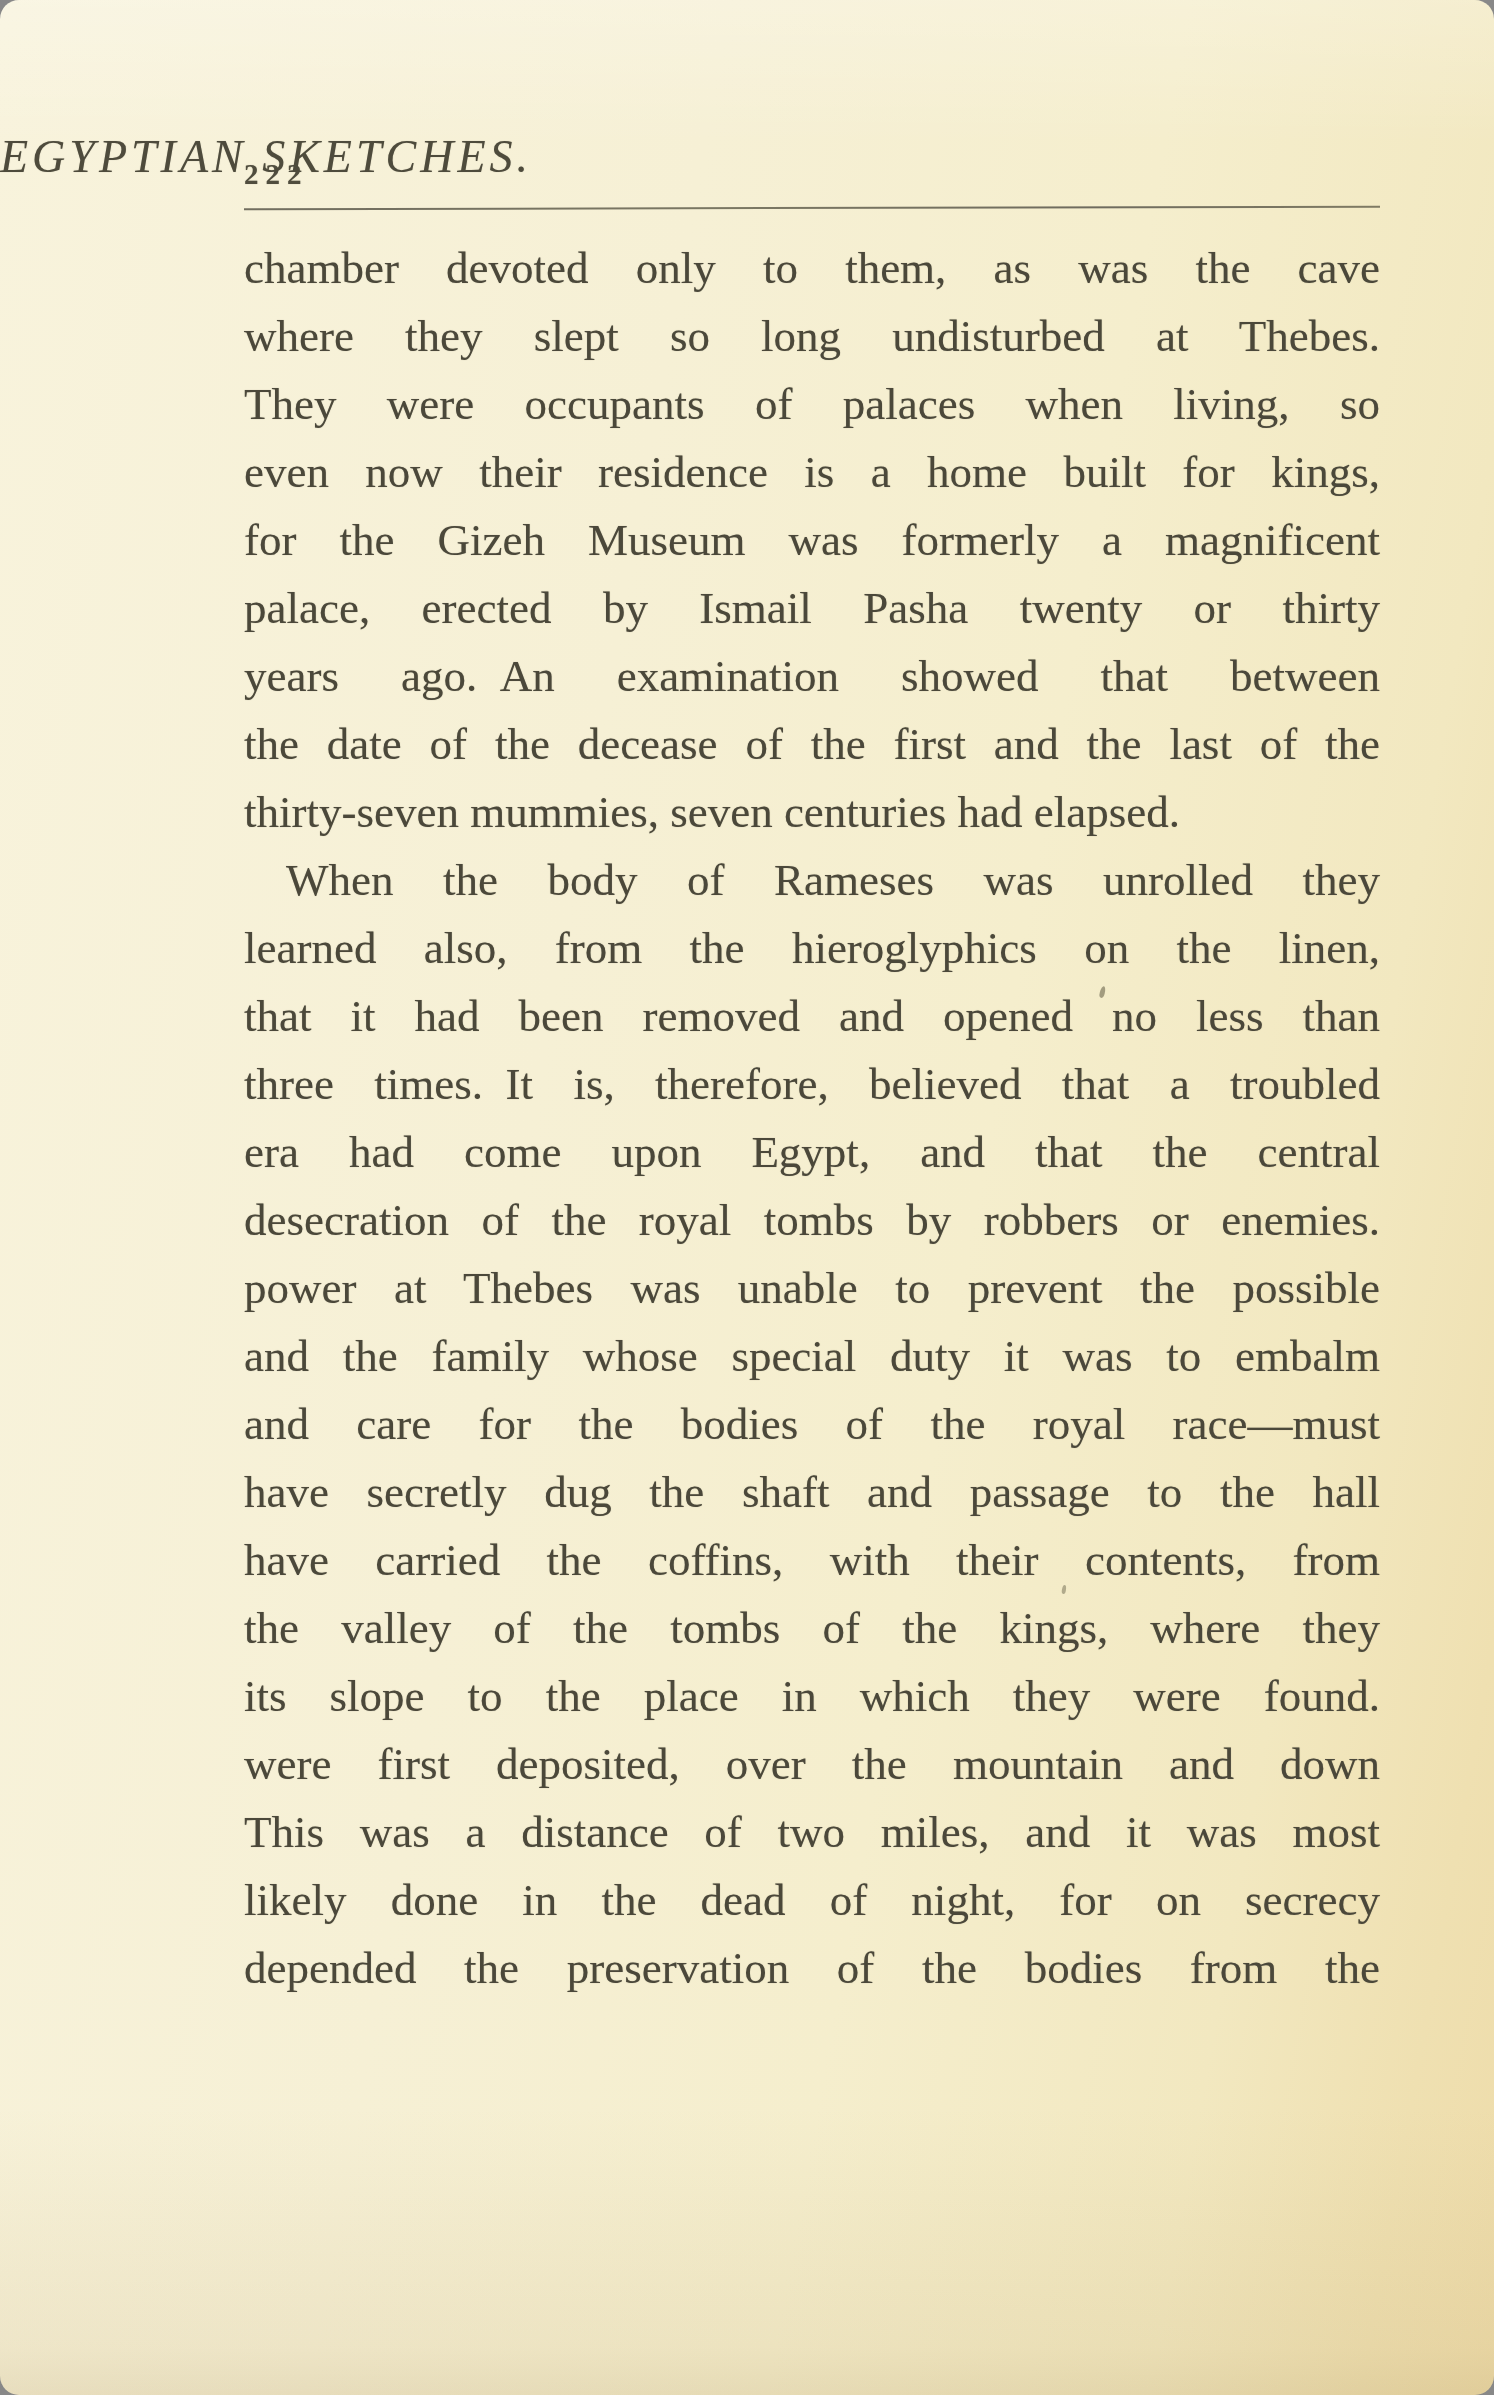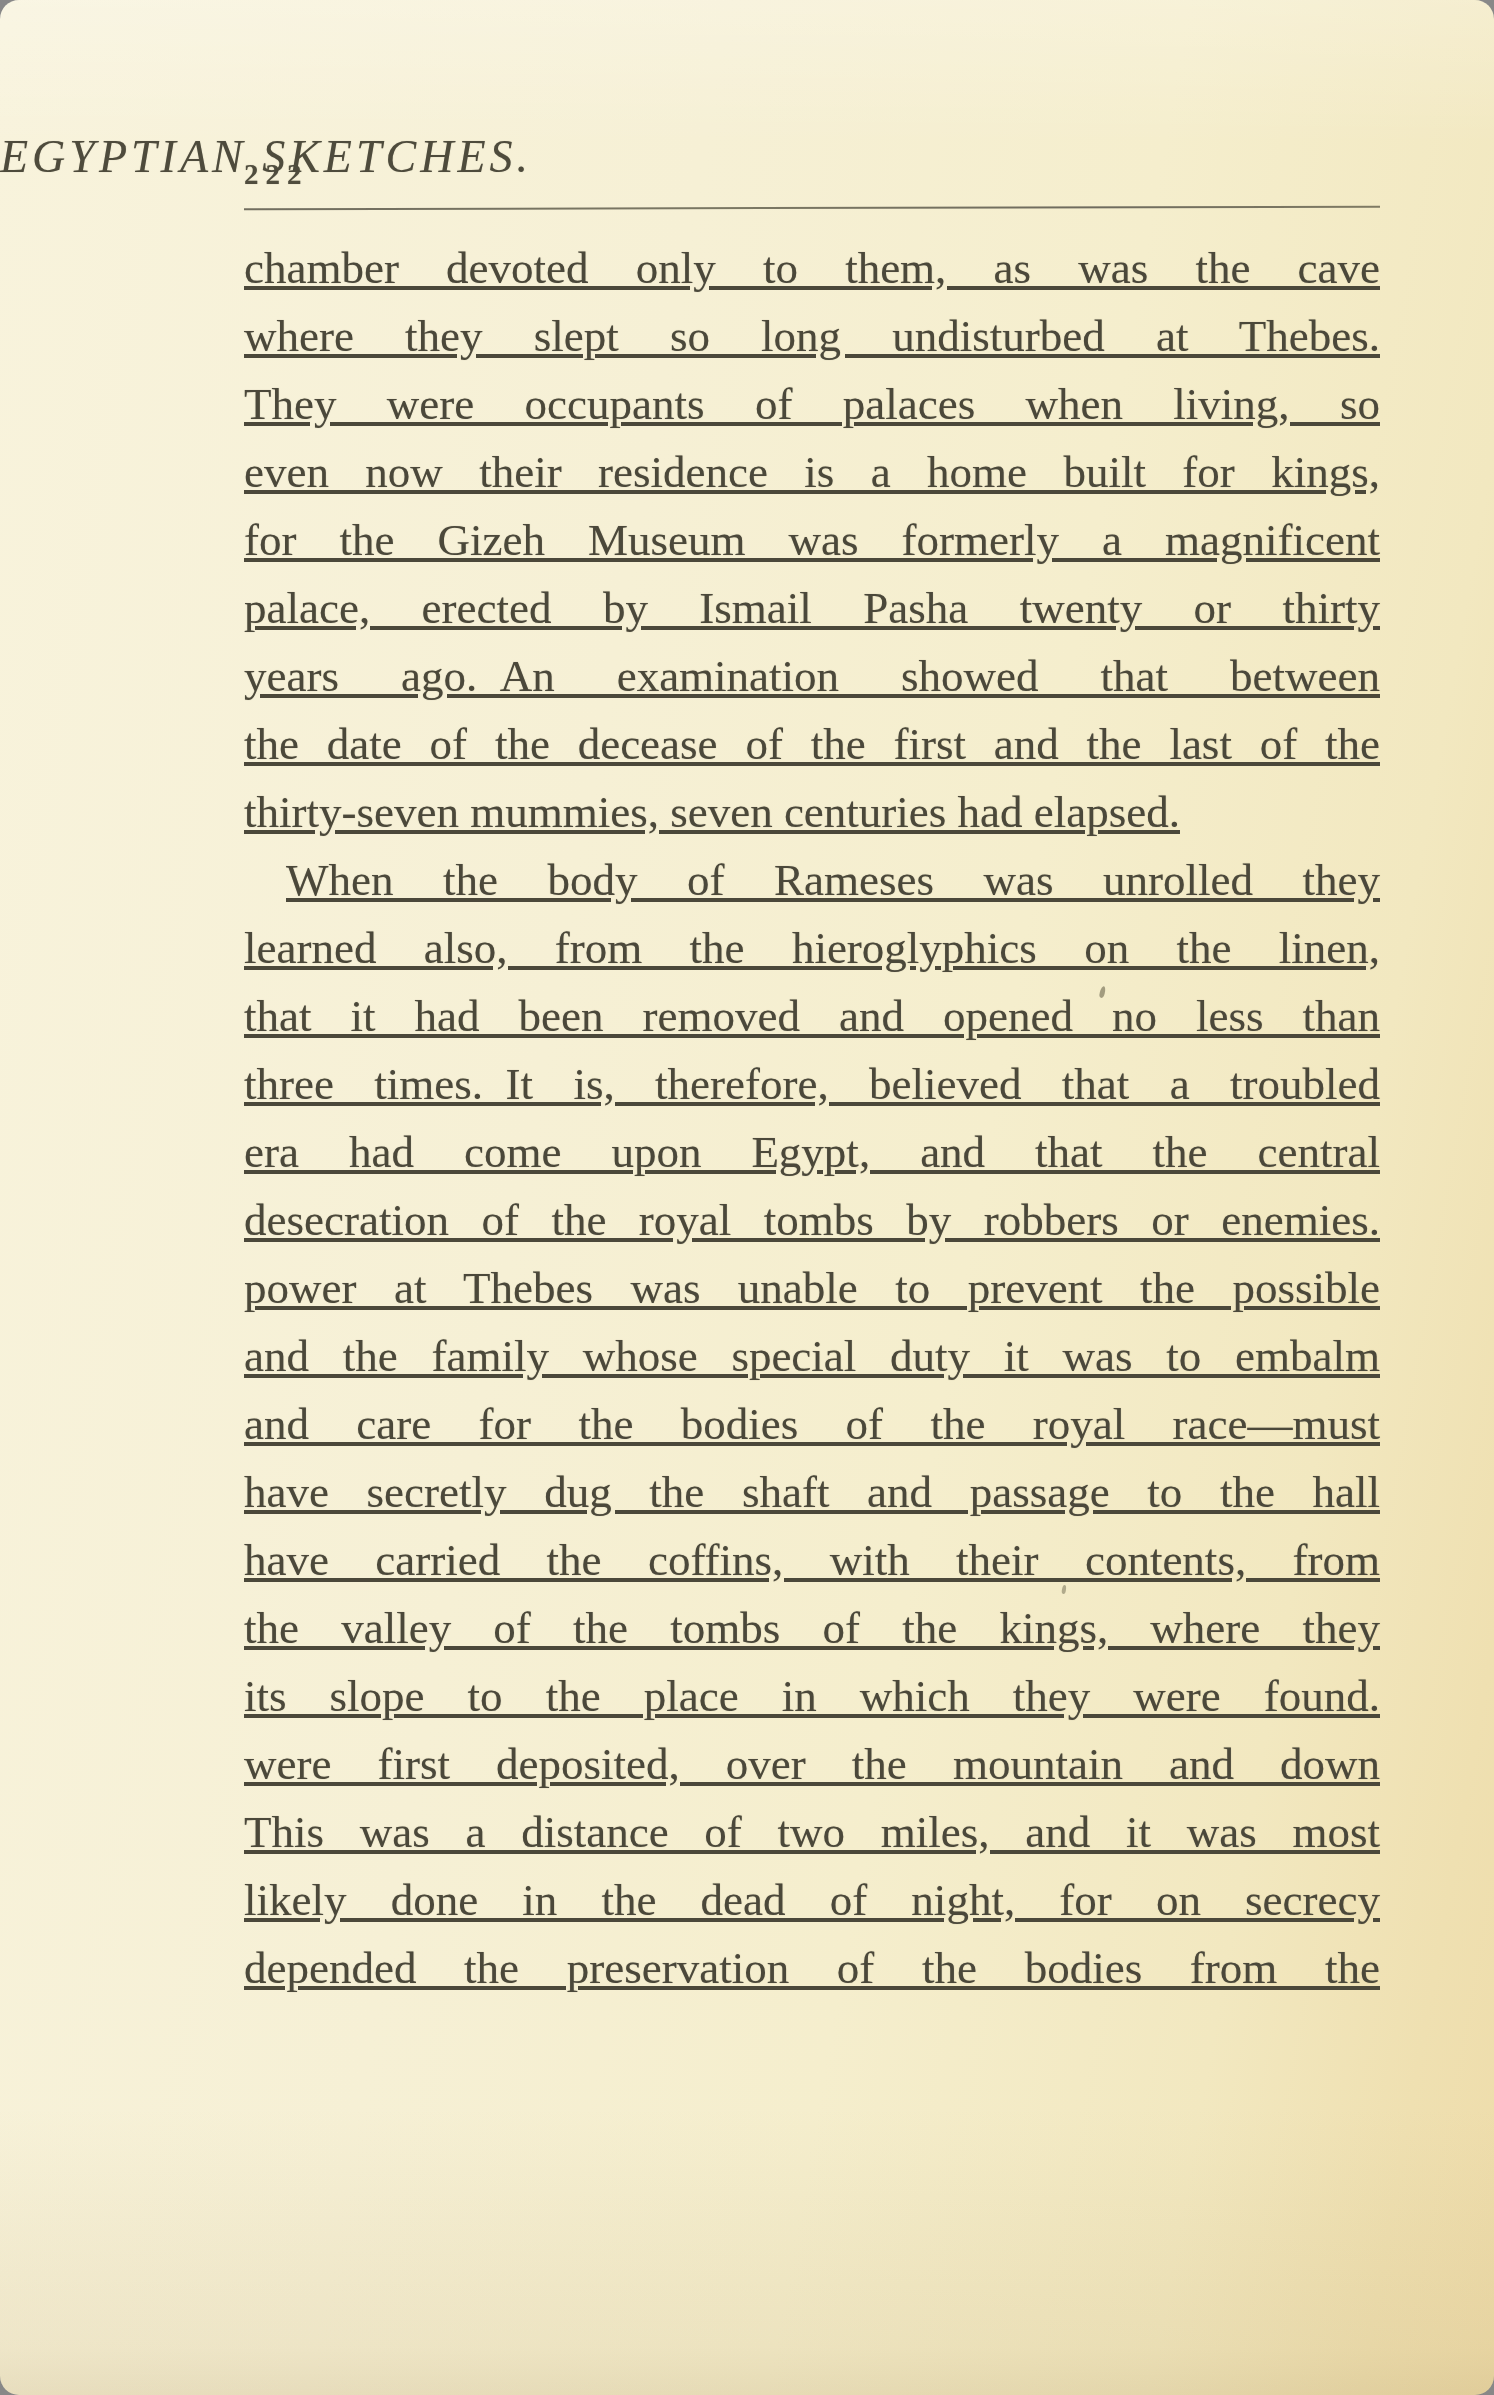--- a/index.html
+++ b/index.html
@@ -54,21 +54,20 @@
     top: 234px;
     width: 1136px;
     font-size: 45px;
     line-height: 68px;
     text-shadow: 0 0 1px rgba(75,72,58,0.40);
   }
   .line {
     text-align: justify;
     text-align-last: justify;
     white-space: normal;
-    text-decoration: underline;
   }
   .line.indent { text-indent: 42px; }
   .line.flush-left { text-align-last: left; }
   .speck {
     position: absolute;
     background: rgba(95,90,66,0.55);
     border-radius: 50% 50% 50% 50% / 60% 60% 40% 40%;
   }
   .speck.s1 { left: 1100px; top: 986px; width: 5px; height: 12px; transform: rotate(14deg); }
   .speck.s2 { left: 1062px; top: 1585px; width: 4px; height: 9px; transform: rotate(10deg); background: rgba(95,90,66,0.45); }

